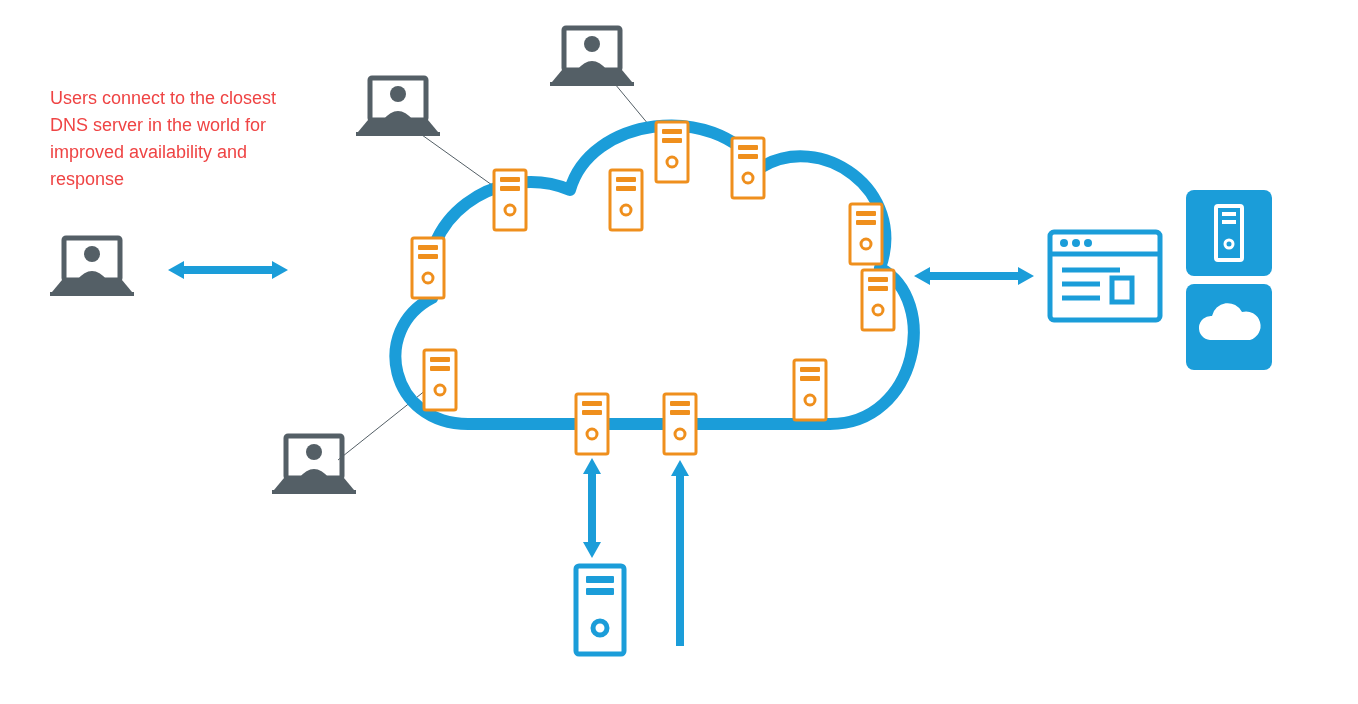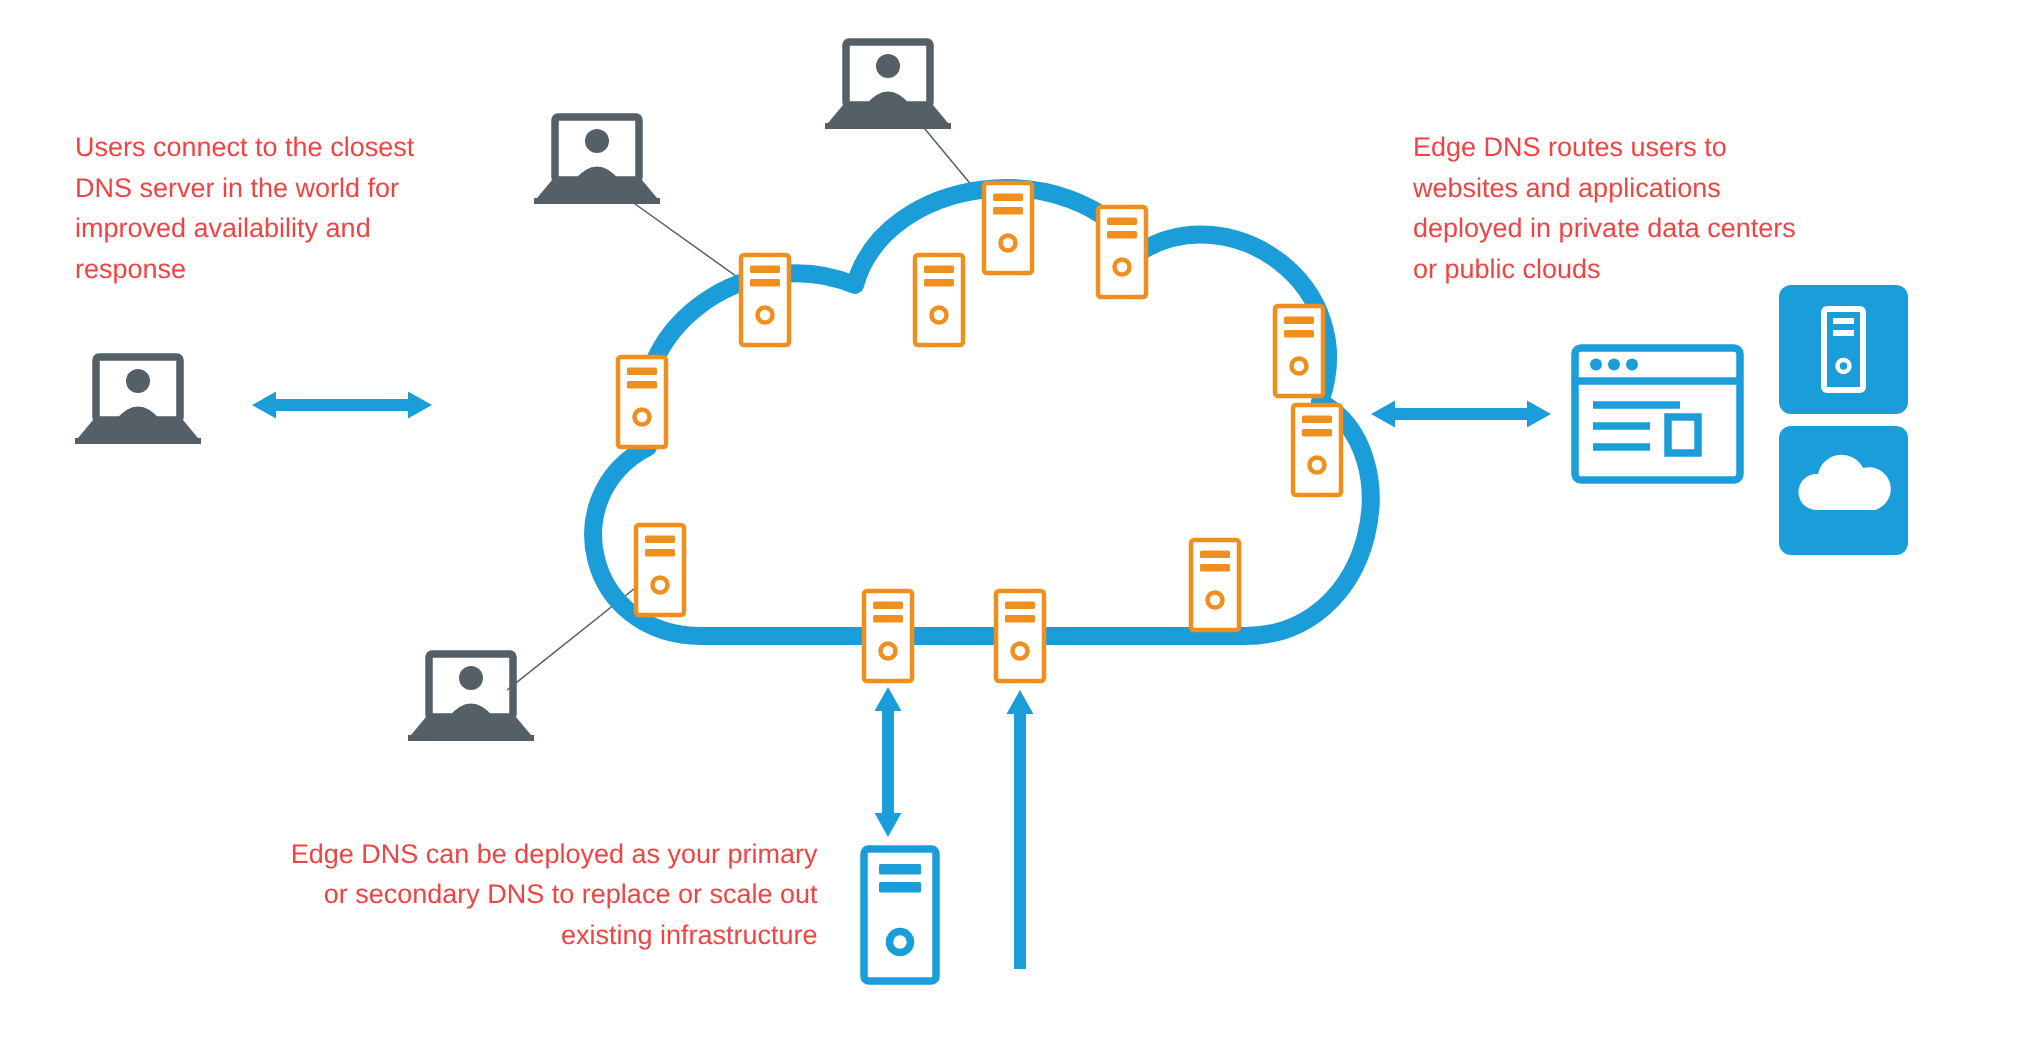--- a/index.html
+++ b/index.html
@@ -8,22 +8,20 @@
   .caption.left  { text-align:left; }
   .caption.right { text-align:right; }
   svg.stage { position:absolute; left:0; top:0; width:1358px; height:704px; }
 </style>
 </head>
 <body>
 
 <div class="diagram">
 
   <div class="caption left" style="left:50px;  top:85px;  width:230px;">Users connect to the closest DNS server in the world for improved availability and response</div>
-  <div class="caption left" style="left:942px; top:85px;  width:260px;">Edge DNS routes users to websites and applications deployed in private data centers or public clouds</div>
-  <div class="caption right" style="left:185px; top:556px; width:360px;">Edge DNS can be deployed as your primary or secondary DNS to replace or scale out existing infrastructure</div>
 
   <svg class="stage" viewBox="0 0 1358 704">
     <defs>
 
       <g id="dblArrowH">
         <polygon points="0,0 16,-9 16,-4 104,-4 104,-9 120,0 104,9 104,4 16,4 16,9" fill="#1b9dd9"></polygon>
       </g>
       <g id="dblArrowV">
         <polygon points="0,0 -9,16 -4,16 -4,84 -9,84 0,100 9,84 4,84 4,16 9,16" fill="#1b9dd9"></polygon>
       </g>

